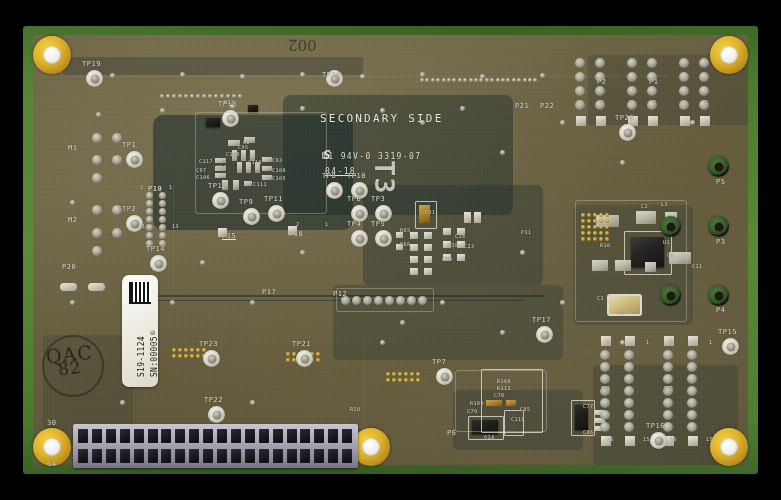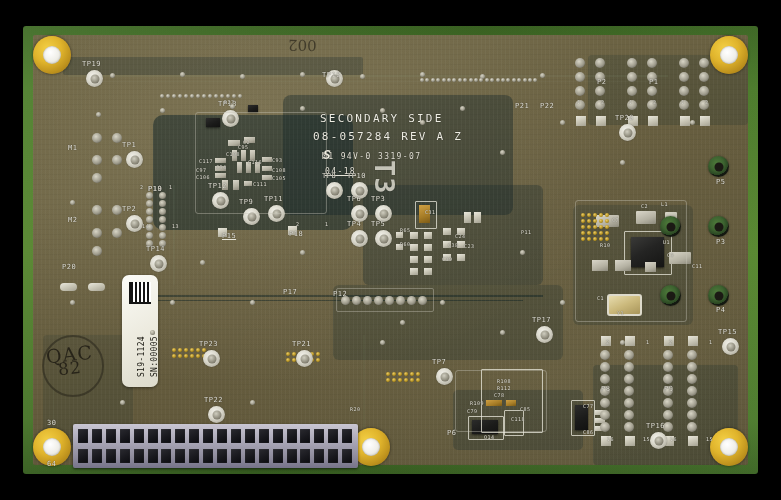--- a/index.html
+++ b/index.html
@@ -170,21 +170,20 @@
       <i></i>
     </div>
   <div class="mhole" style="left:352px;top:428px;">
       <i></i>
     </div>
   <div class="mhole" style="left:710px;top:428px;">
       <i></i>
     </div>
 
   <div class="silk big" style="left:320px;top:113px;">SECONDARY SIDE</div>
-  <div class="silk big" style="left:313px;top:131px;">08-057284 REV A Z</div>
   <div class="silk s8" style="left:322px;top:153px;letter-spacing:1.4px;">M1 94V-0 3319-07</div>
   <div class="silk s8" style="left:325px;top:168px;letter-spacing:1.4px;text-decoration:underline;">04-18</div>
   <div class="silk" style="left:323px;top:148px;font-size:13px;font-style:italic;font-weight:bold;color:#f0eee2;">S</div>
 
   <div class="silk t3" style="left:398px;top:160px;">T3</div>
 
   <div class="ink circle" style="left:42px;top:335px;width:58px;height:58px;"></div>
   <div class="ink qac" style="left:46px;top:343px;">QAC</div>
   <div class="ink qac" style="left:58px;top:358px;font-size:17px;">82</div>
   <div class="ink top" style="left:288px;top:36px;">002</div>
@@ -718,21 +717,21 @@
       <div class="silk s5" style="left: 350px; top: 407px;">R20</div>
     </div>
   <div id="connrefs">
       <div class="silk s7" style="left: 68px; top: 145px;">M1</div>
       <div class="silk s7" style="left: 68px; top: 217px;">M2</div>
       <div class="silk s7" style="left: 62px; top: 264px;">P20</div>
       <div class="silk s7" style="left: 148px; top: 186px;">P10</div>
       <div class="silk s7" style="left: 148px; top: 186px;">P19</div>
       <div class="silk s7" style="left: 222px; top: 233px; text-decoration: underline;">P15</div>
       <div class="silk s7" style="left: 289px; top: 231px;">P18</div>
-      <div class="silk s7" style="left: 283px; top: 289px;">P17</div>
+      <div class="silk s7" style="left: 262px; top: 289px;">P17</div>
       <div class="silk s7" style="left: 333px; top: 291px;">P12</div>
       <div class="silk s7" style="left: 716px; top: 179px;">P5</div>
       <div class="silk s7" style="left: 716px; top: 239px;">P3</div>
       <div class="silk s7" style="left: 716px; top: 307px;">P4</div>
       <div class="silk s7" style="left: 597px; top: 79px;">P2</div>
       <div class="silk s7" style="left: 649px; top: 79px;">P1</div>
       <div class="silk s7" style="left: 515px; top: 103px;">P21</div>
       <div class="silk s7" style="left: 540px; top: 103px;">P22</div>
       <div class="silk s7" style="left: 601px; top: 386px;">P8</div>
       <div class="silk s7" style="left: 664px; top: 386px;">P9</div>

